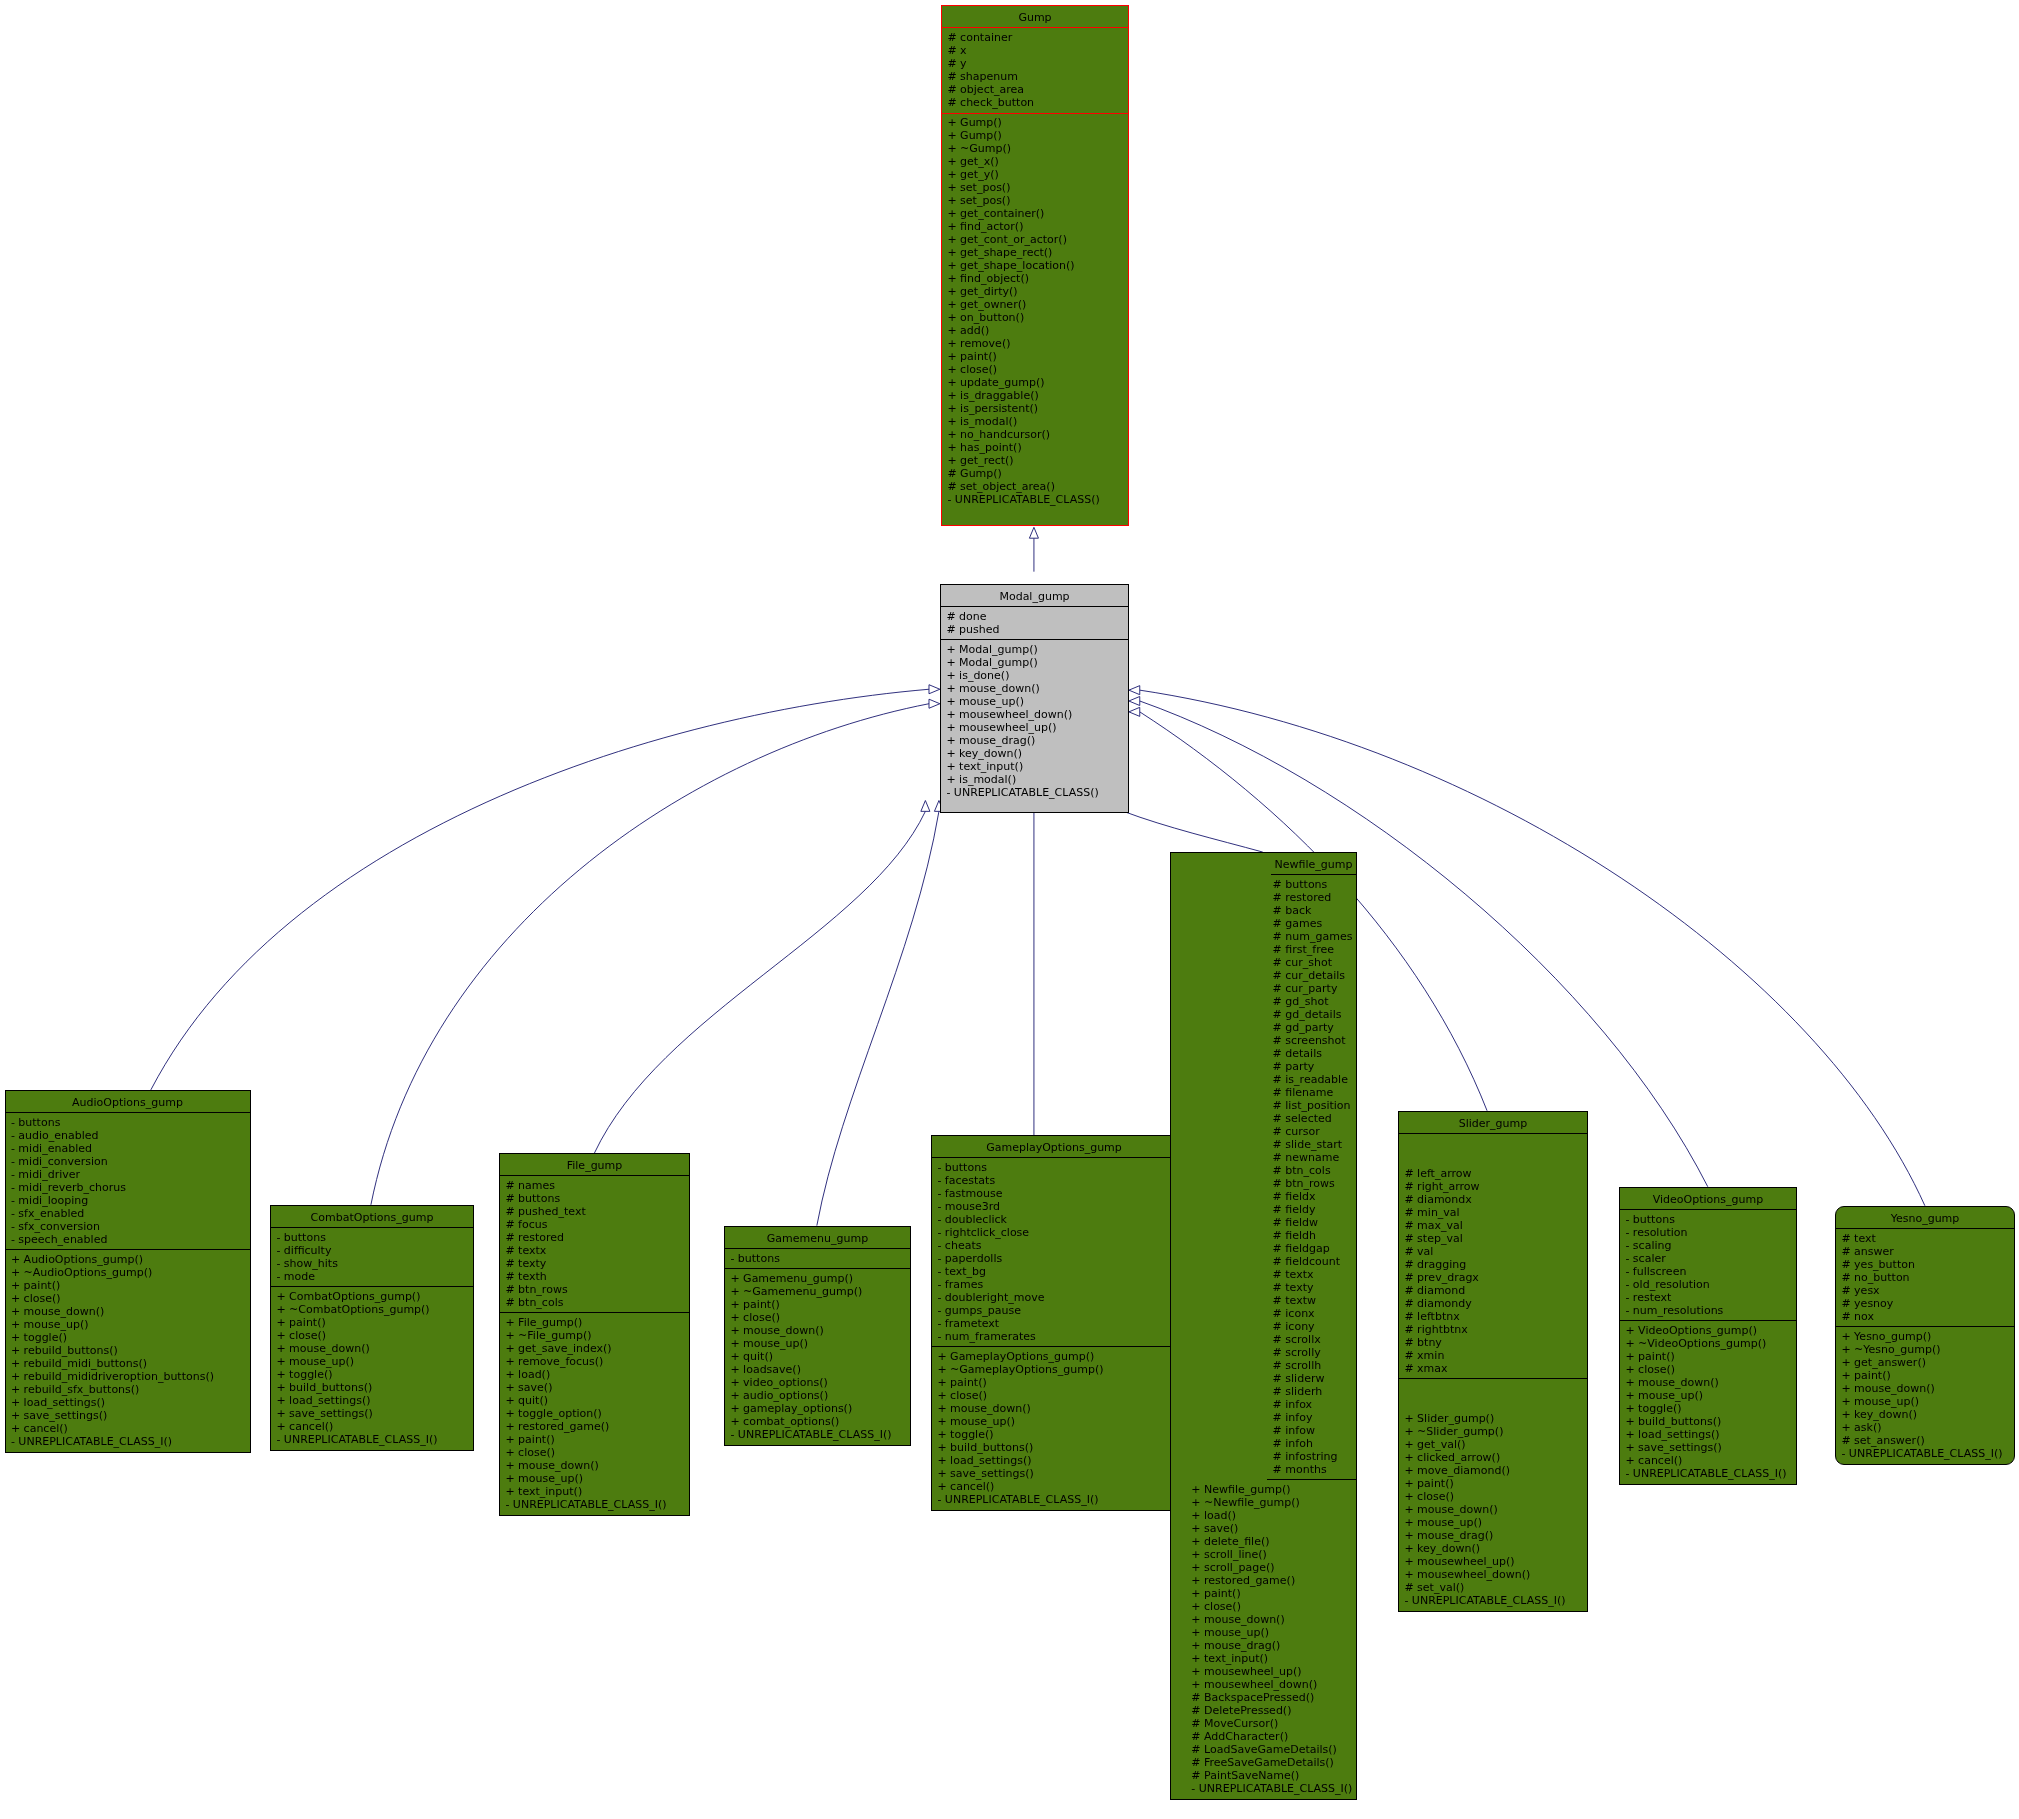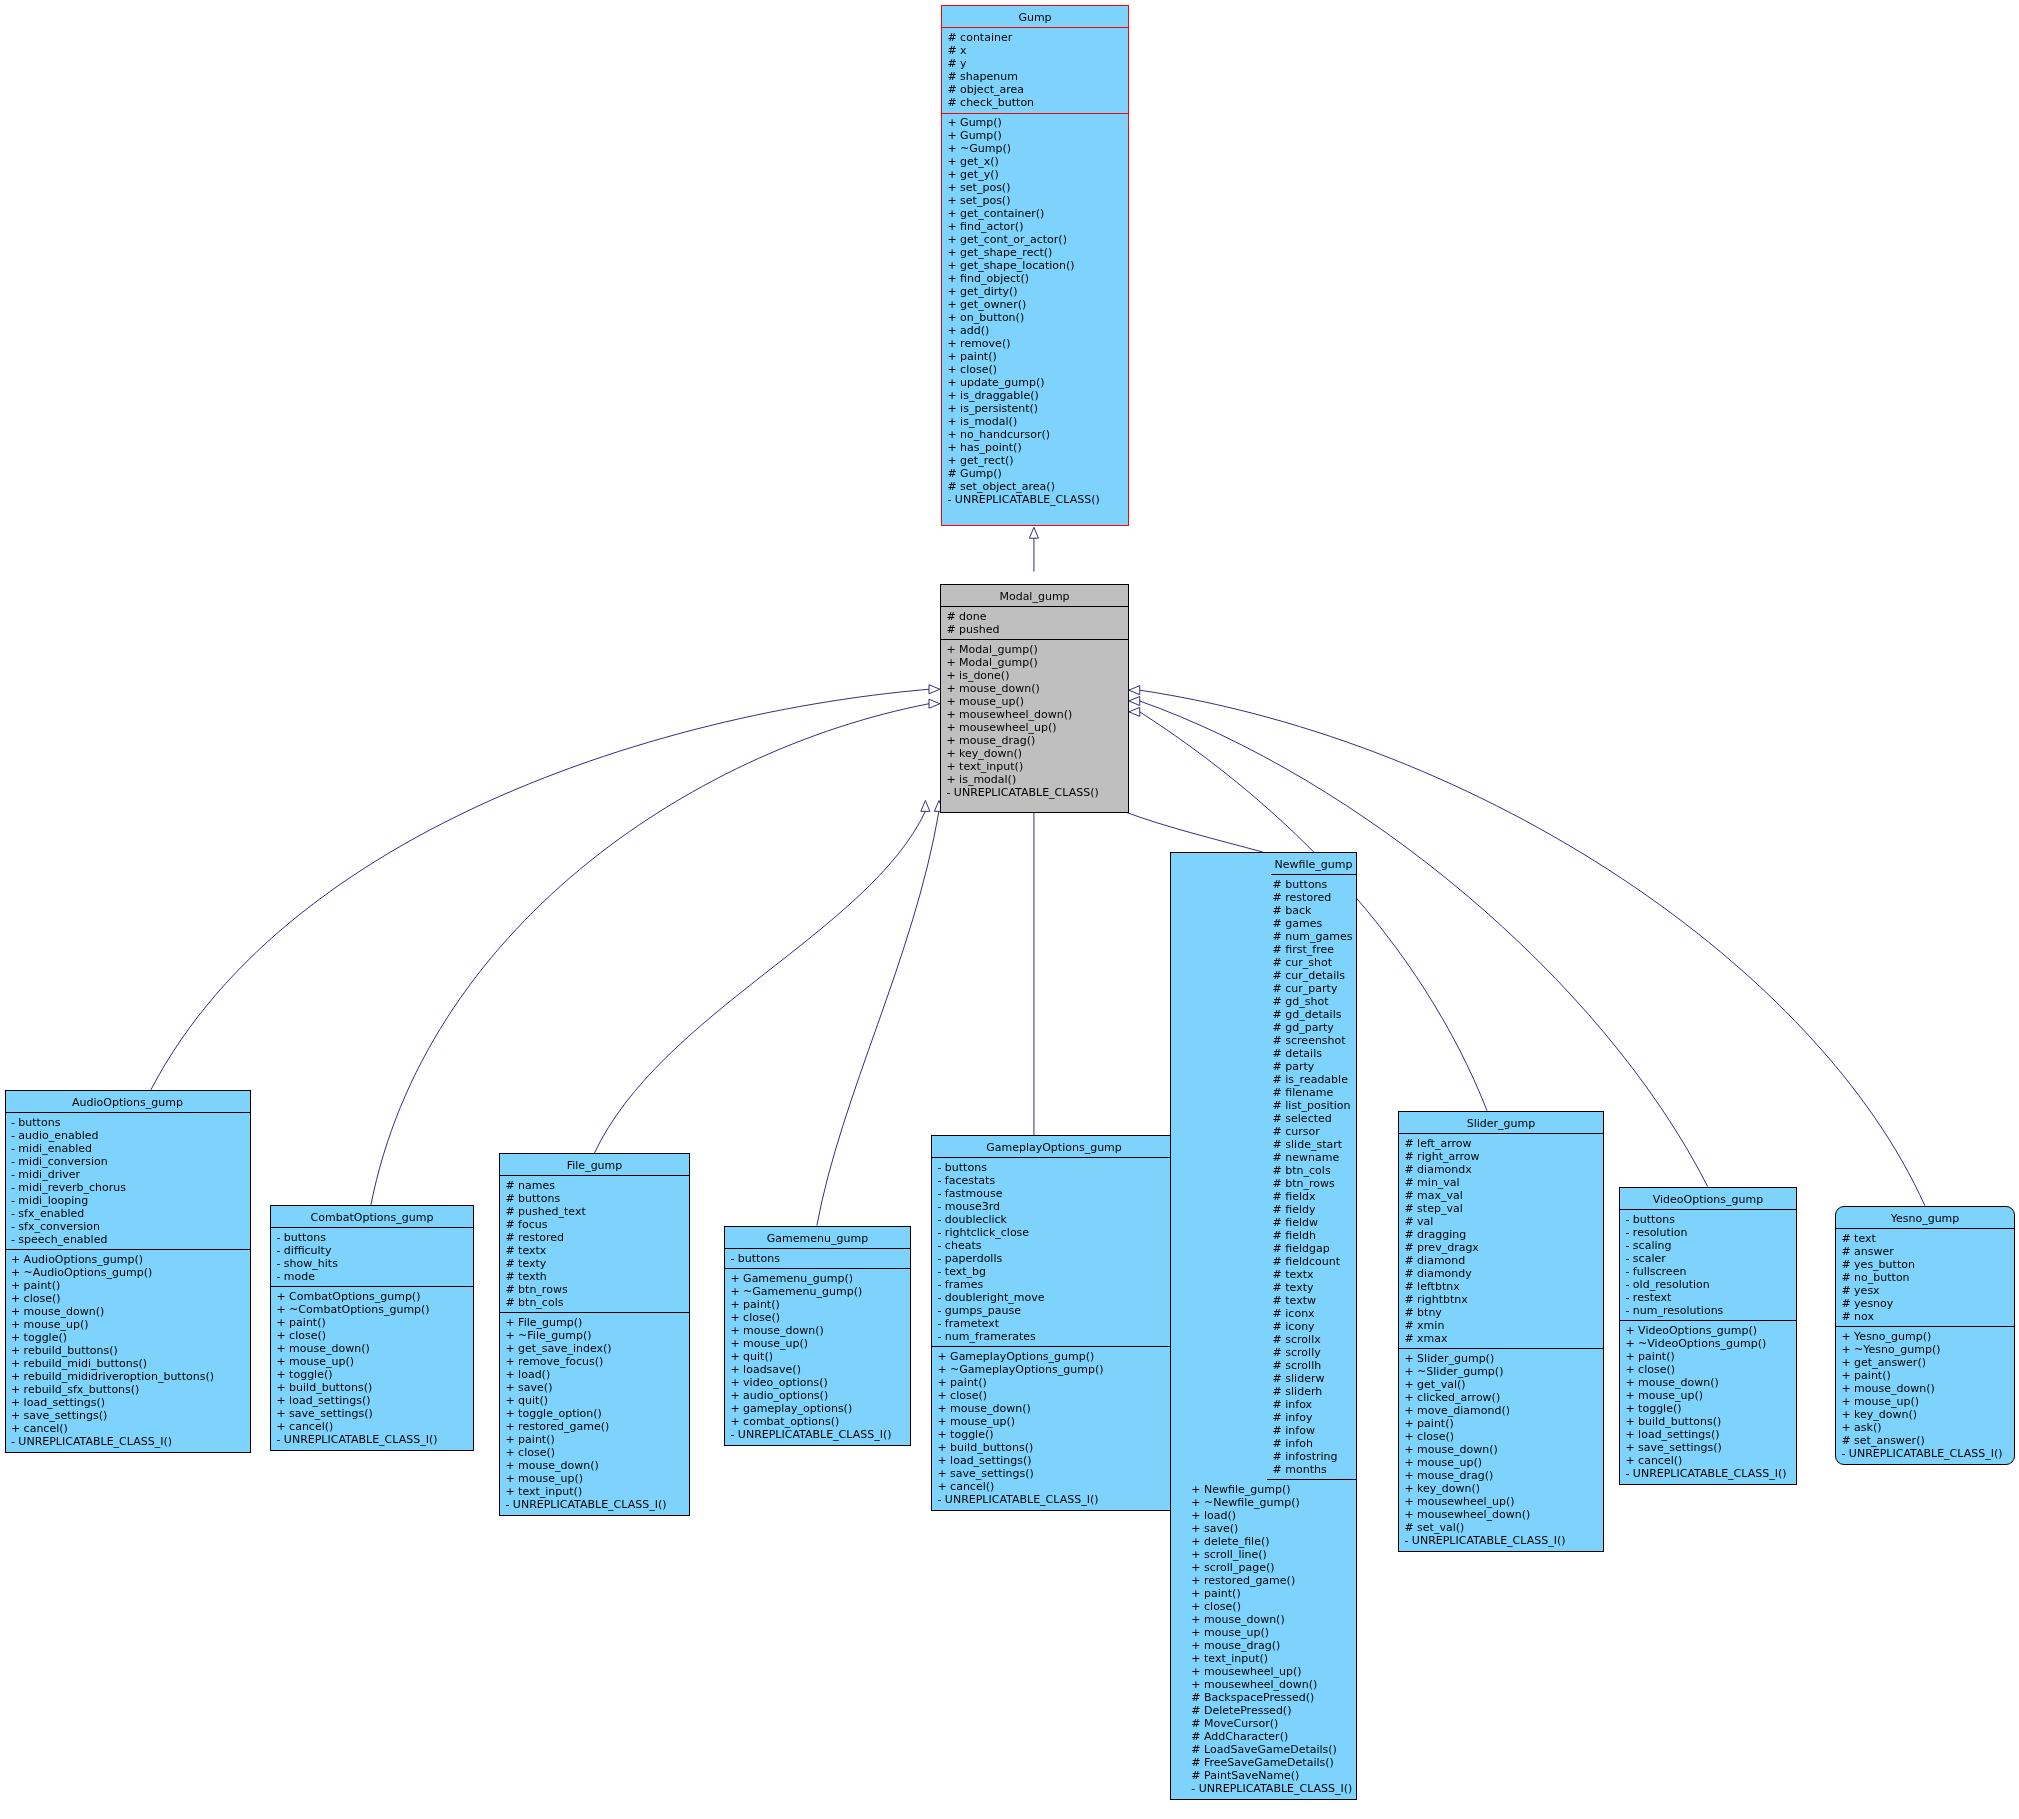--- a/index.html
+++ b/index.html
@@ -13,21 +13,21 @@
     position:relative;
     width:2019px;height:1819px;
     background:#ffffff;
     font-family:"DejaVu Sans","Liberation Sans",sans-serif;
     font-size:11px;
     color:#000000;
   }
   #edges{position:absolute;left:0;top:0;}
   .uml-class{
     position:absolute;
-    background:#7dd3fc;
+    background:#4d7c0f;
     border:0.9px solid var(--box-border);
     display:flex;
     flex-direction:column;
     box-sizing:border-box;
   }
   .uml-class.red{border-color:var(--red);}
   .uml-class.hl{background:var(--hl-fill);}
   .uml-title{
     text-align:center;
     padding:4.5px 3.6px 3.6px 3.6px;
@@ -357,21 +357,21 @@
         <div class="uml-row"># BackspacePressed()</div>
         <div class="uml-row"># DeletePressed()</div>
         <div class="uml-row"># MoveCursor()</div>
         <div class="uml-row"># AddCharacter()</div>
         <div class="uml-row"># LoadSaveGameDetails()</div>
         <div class="uml-row"># FreeSaveGameDetails()</div>
         <div class="uml-row"># PaintSaveName()</div>
         <div class="uml-row">- UNREPLICATABLE_CLASS_I()</div>
       </div>
     </div>
-  <div class="uml-class" style="left:1398px;top:1111px;width:206px;">
+  <div class="uml-class" style="left:1398px;top:1111px;width:190px;gap:30px;">
       <div class="uml-title">Slider_gump</div>
       <div class="uml-attrs">
         <div class="uml-row"># left_arrow</div>
         <div class="uml-row"># right_arrow</div>
         <div class="uml-row"># diamondx</div>
         <div class="uml-row"># min_val</div>
         <div class="uml-row"># max_val</div>
         <div class="uml-row"># step_val</div>
         <div class="uml-row"># val</div>
         <div class="uml-row"># dragging</div>

